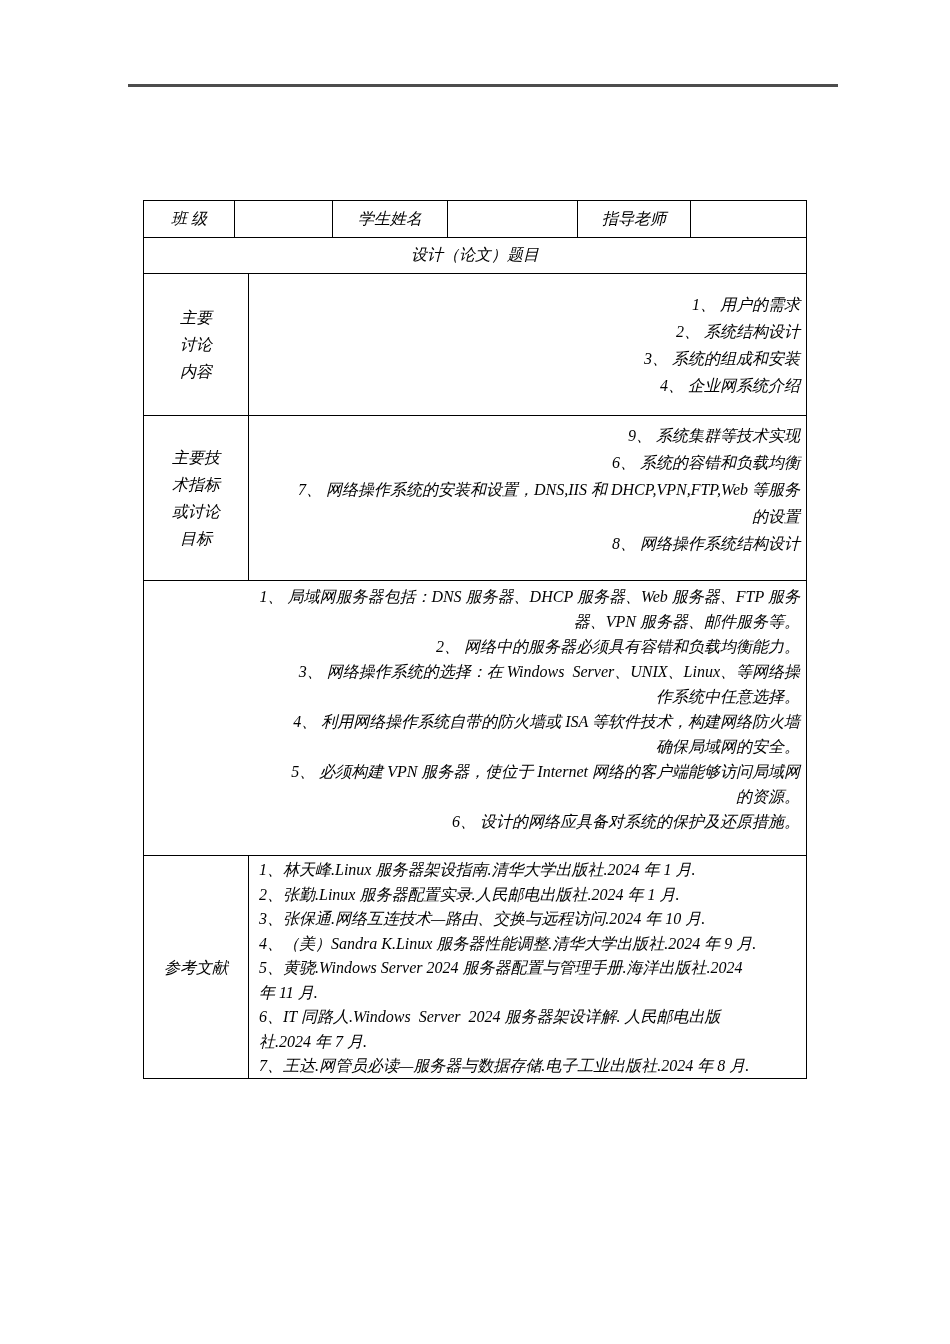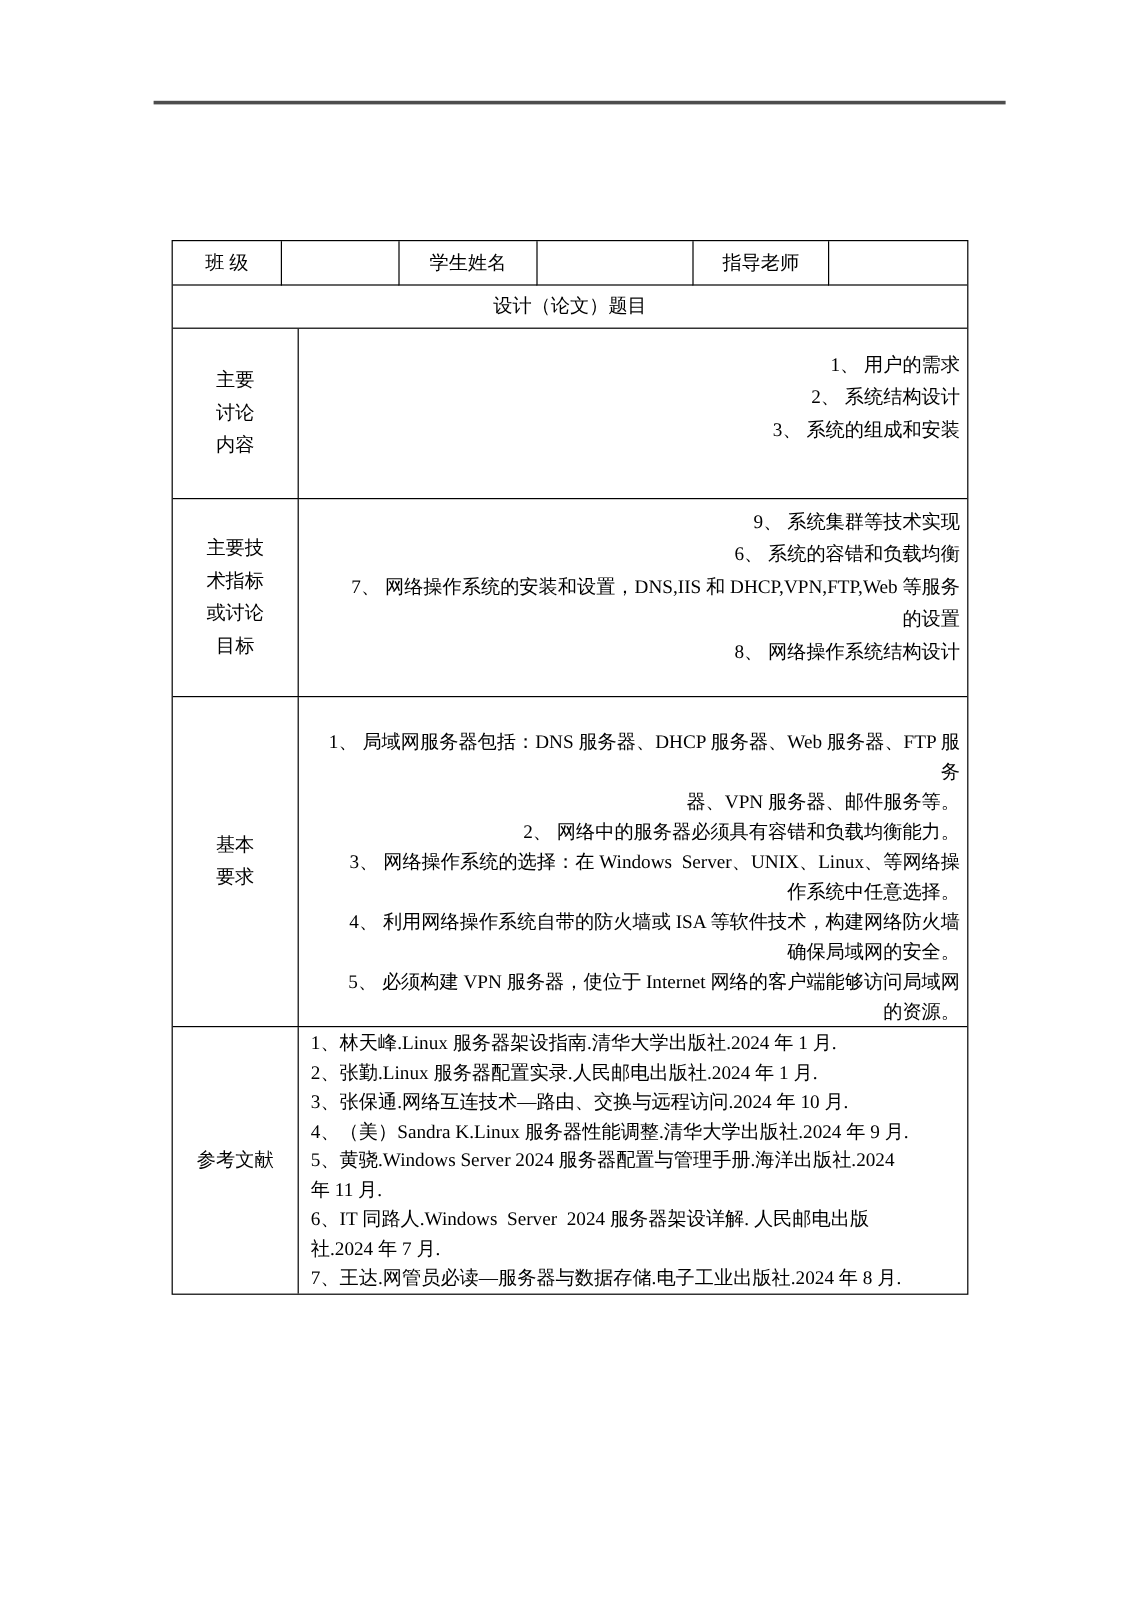--- a/index.html
+++ b/index.html
@@ -29,20 +29,21 @@
     border: 1.5px solid #000000;
     box-sizing: border-box;
     background: #ffffff;
   }
   .row { display: flex; box-sizing: border-box; }
   .cell {
     box-sizing: border-box;
     border-right: 1.5px solid #000000;
     border-bottom: 1.5px solid #000000;
     overflow: hidden;
+    font-style: italic;
   }
   .row .cell:last-child { border-right: none; flex: 1 1 auto; }
   .row:last-child .cell { border-bottom: none; }
   .center-cell {
     display: flex;
     align-items: center;
     justify-content: center;
     text-align: center;
     white-space: pre-line;
   }
@@ -63,21 +64,21 @@
   }
   
   .sec-row .c-sec-label { width: 105px; line-height: 27px; }
   .r3 { height: 142px; }
   .r4 { height: 165px; }
   .r5 { height: 275px; }
   .r6 { height: 222px; }
   .c-sec-content { padding: 0 6px 0 10px; }
   .r3 .c-sec-content { padding-top: 17px; line-height: 27px; }
   .r4 .c-sec-content { padding-top: 6px;  line-height: 27px; }
-  .r5 .c-sec-content { padding-top: 3px;  line-height: 25px; margin-top: 22px; }
+  .r5 .c-sec-content { padding-top: 3px;  line-height: 25px; }
   .r6 .c-sec-content { padding-top: 2px;  line-height: 24.5px; }
   .item { white-space: pre-wrap; }
   .hang .item { padding-left: 31px; text-indent: -31px; text-align: right; }
 </style>
 </head>
 <body>
 
 <div class="page">
   <div class="top-rule"></div>
 
@@ -97,40 +98,39 @@
     </div>
 
     <div class="row sec-row r3">
       <div class="cell center-cell c-sec-label">主要
 讨论
 内容</div>
       <div class="cell c-sec-content hang">
           <div class="item">1、 用户的需求</div>
           <div class="item">2、 系统结构设计</div>
           <div class="item">3、 系统的组成和安装</div>
+          <div class="item">4、 企业网系统介绍</div>
         </div>
     </div>
 
     <div class="row sec-row r4">
       <div class="cell center-cell c-sec-label">主要技
 术指标
 或讨论
 目标</div>
       <div class="cell c-sec-content hang">
           <div class="item">9、 系统集群等技术实现</div>
           <div class="item">6、 系统的容错和负载均衡</div>
           <div class="item">7、 网络操作系统的安装和设置，DNS,IIS 和 DHCP,VPN,FTP,Web 等服务
 的设置</div>
           <div class="item">8、 网络操作系统结构设计</div>
         </div>
     </div>
 
     <div class="row sec-row r5">
-      <div class="cell center-cell c-sec-label">基本
-要求</div>
       <div class="cell c-sec-content hang">
           <div class="item">1、 局域网服务器包括：DNS 服务器、DHCP 服务器、Web 服务器、FTP 服务
 器、VPN 服务器、邮件服务等。</div>
           <div class="item">2、 网络中的服务器必须具有容错和负载均衡能力。</div>
           <div class="item">3、 网络操作系统的选择：在 Windows  Server、UNIX、Linux、等网络操
 作系统中任意选择。</div>
           <div class="item">4、 利用网络操作系统自带的防火墙或 ISA 等软件技术，构建网络防火墙
 确保局域网的安全。</div>
           <div class="item">5、 必须构建 VPN 服务器，使位于 Internet 网络的客户端能够访问局域网
 的资源。</div>

